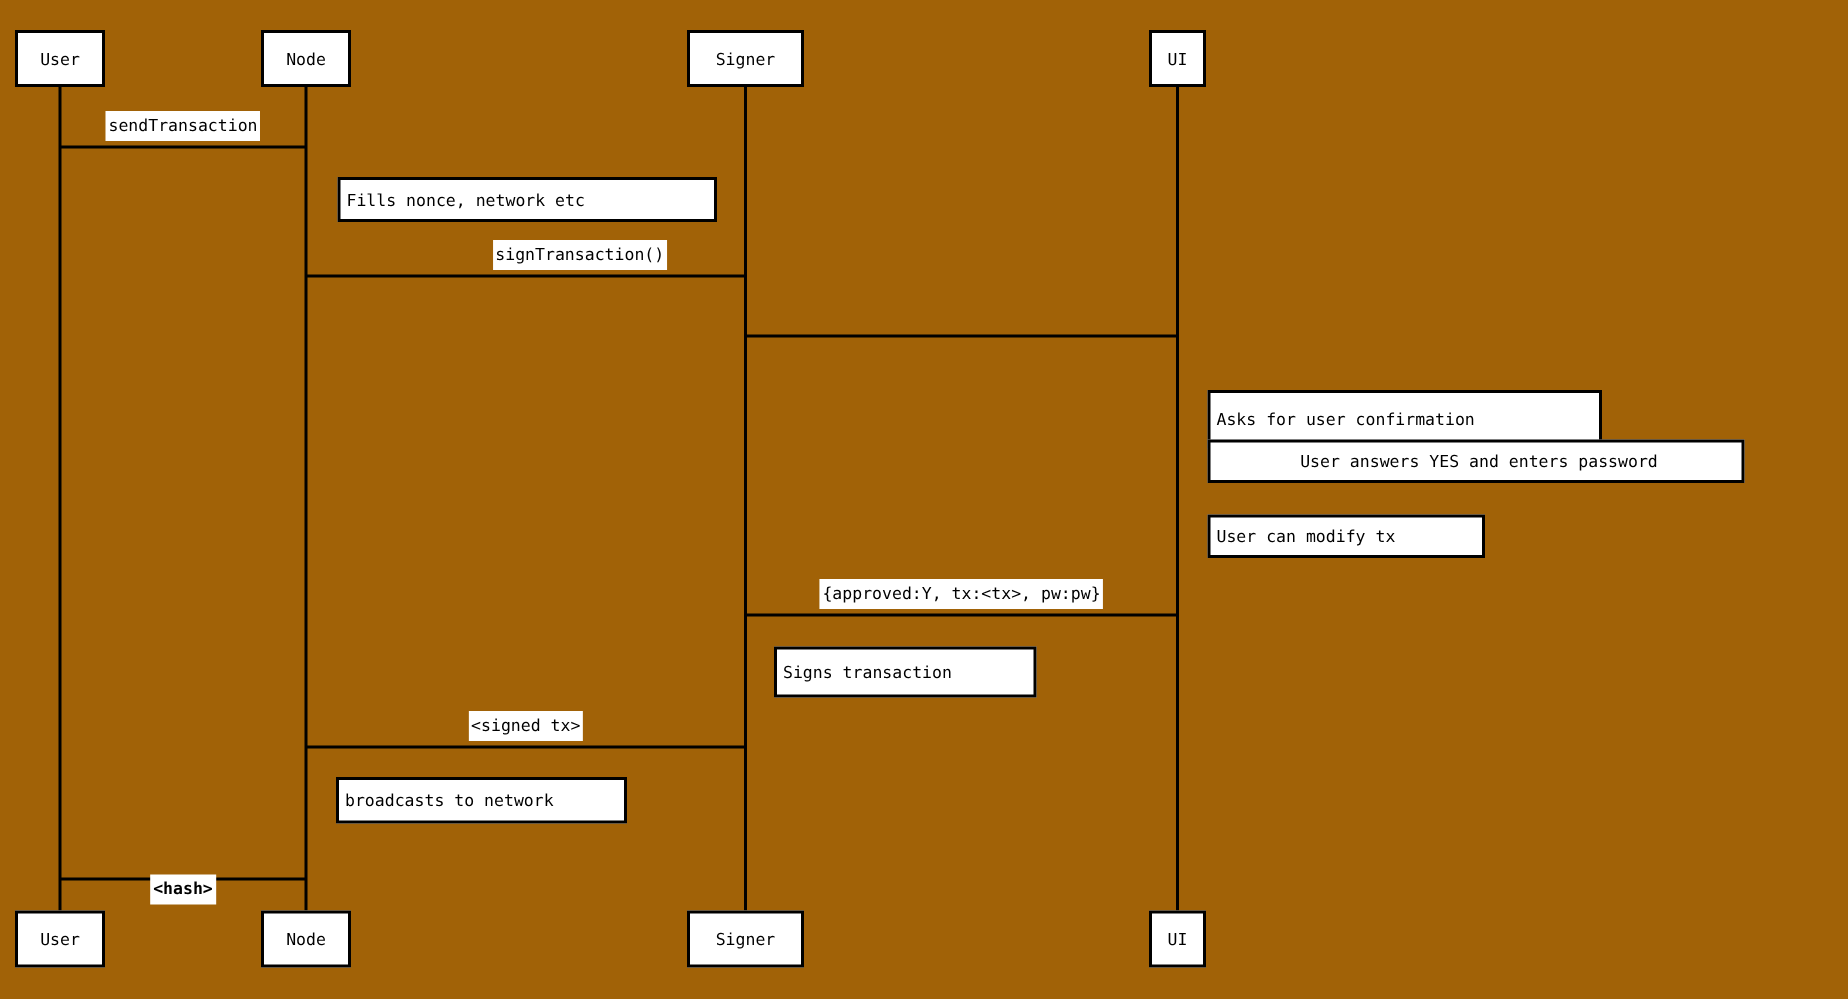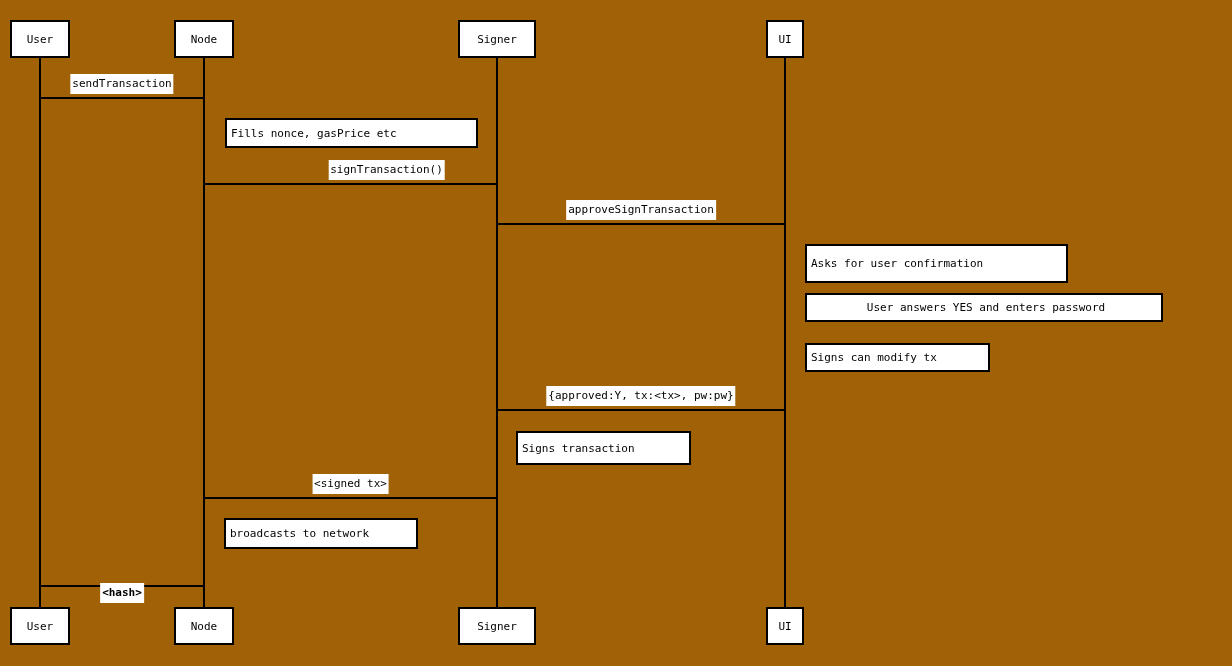--- a/index.html
+++ b/index.html
@@ -92,38 +92,37 @@
       <span>UI</span>
     </div>
     <div class="actor-box" style="left: 766px; top: 607px; width: 38px; height: 38px;">
       <span>UI</span>
     </div>
     <div class="msg-line" style="left: 40px; width: 164px; top: 97px;"></div>
     <div class="msg-label" style="left: 122px; top: 74px;">sendTransaction</div>
     <div class="msg-line" style="left: 204px; width: 293px; top: 183px;"></div>
     <div class="msg-label" style="left: 350.5px; top: 160px; margin-left: 36px;">signTransaction()</div>
     <div class="msg-line" style="left: 497px; width: 288px; top: 223px;"></div>
-    <div class="msg-label" style="left: 641px; top: 200px;">approveSignTransaction</div>
     <div class="msg-line" style="left: 497px; width: 288px; top: 409px;"></div>
     <div class="msg-label" style="left: 641px; top: 386px;">{approved:Y, tx:&lt;tx&gt;, pw:pw}</div>
     <div class="msg-line" style="left: 204px; width: 293px; top: 497px;"></div>
     <div class="msg-label" style="left: 350.5px; top: 474px;">&lt;signed tx&gt;</div>
     <div class="msg-line" style="left: 40px; width: 164px; top: 585px;"></div>
     <div class="msg-label" style="left: 122px; top: 583px; font-weight: bold;">&lt;hash&gt;</div>
     <div class="note-box" style="left: 225px; top: 118px; width: 253px; height: 30px;">
-      <span>Fills nonce, gasPrice etc</span>
+      <span>Fills nonce, network etc</span>
     </div>
-    <div class="note-box" style="left: 805px; top: 244px; width: 263px; height: 39px;">
+    <div class="note-box" style="left: 805px; top: 260px; width: 263px; height: 39px;">
       <span>Asks for user confirmation</span>
     </div>
     <div class="note-box" style="left: 805px; top: 293px; width: 358px; height: 29px; justify-content: center;">
       <span>User answers YES and enters password</span>
     </div>
     <div class="note-box" style="left: 805px; top: 343px; width: 185px; height: 29px;">
-      <span>Signs can modify tx</span>
+      <span>User can modify tx</span>
     </div>
     <div class="note-box" style="left: 516px; top: 431px; width: 175px; height: 34px;">
       <span>Signs transaction</span>
     </div>
     <div class="note-box" style="left: 224px; top: 518px; width: 194px; height: 31px;">
       <span>broadcasts to network</span>
     </div>
   </div>
 
 </body></html>

